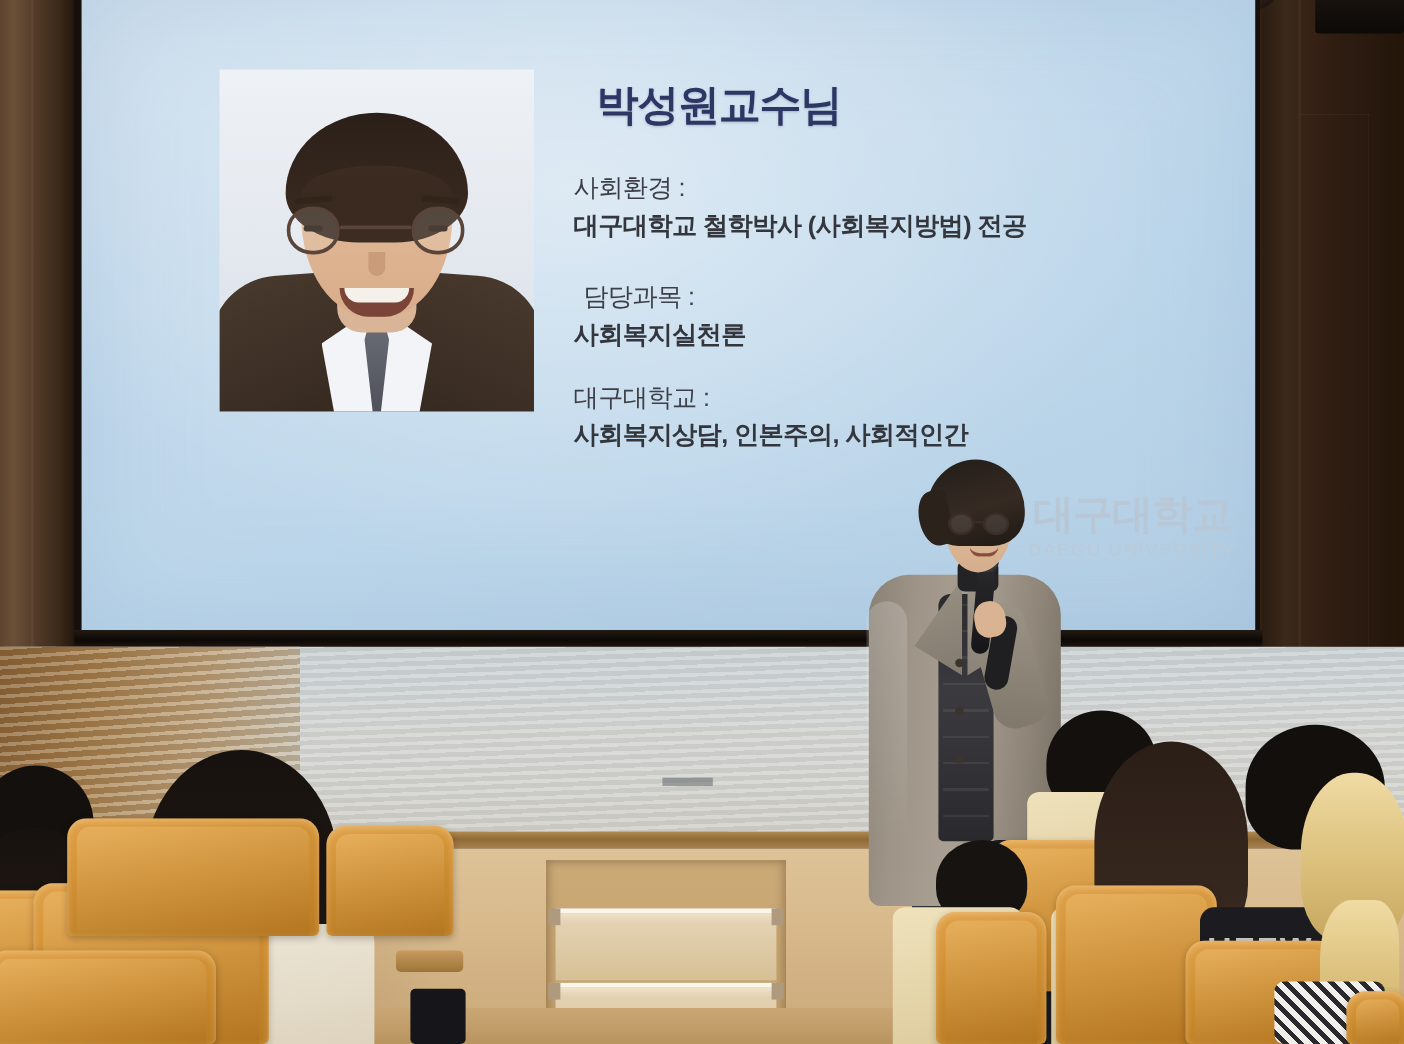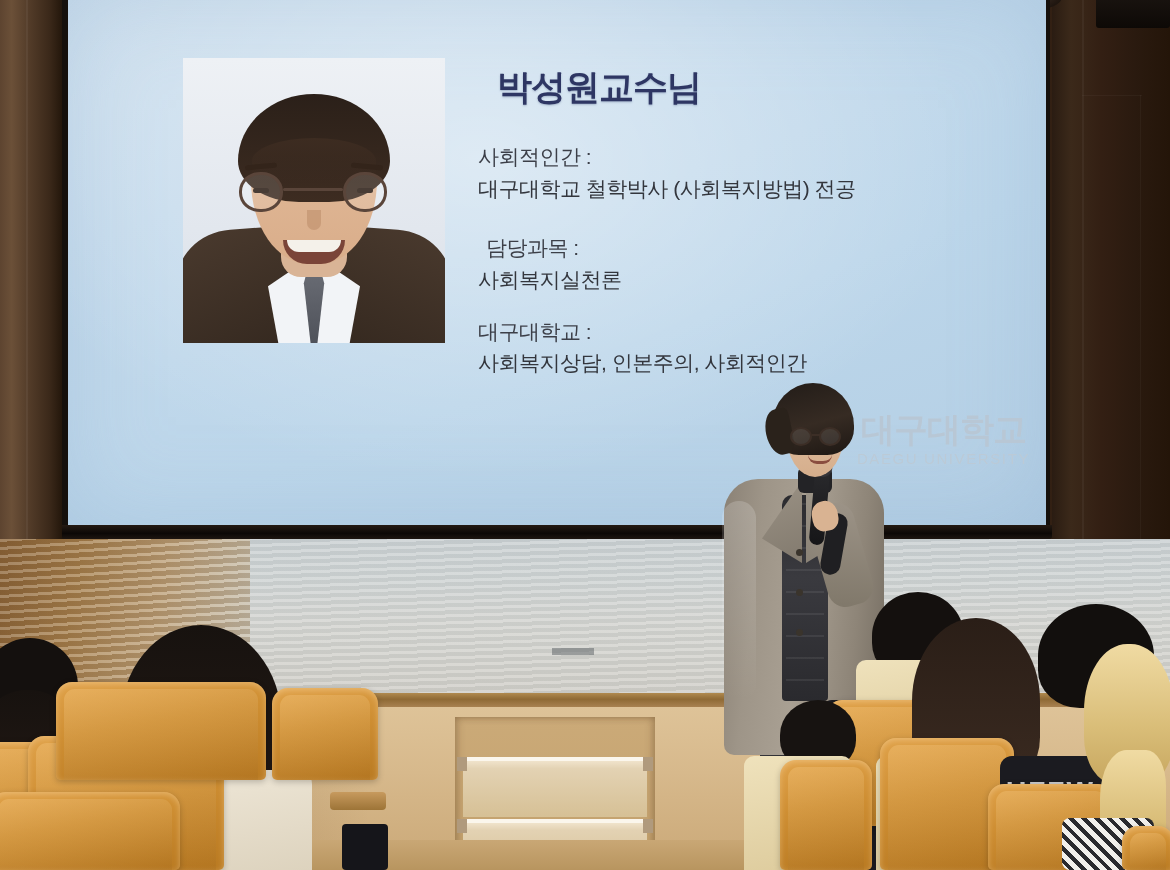--- a/index.html
+++ b/index.html
@@ -152,21 +152,21 @@
     font-size:35px;font-weight:bold;color:#2e3663;letter-spacing:-1px;
     text-shadow:0 1px 2px rgba(70,90,130,.35);
     margin-left:26px;
   }
   .slide-body{position:absolute;left:410px;top:142px;width:600px;}
   .sec{margin-bottom:21px;}
   .sec-label{
     font-size:21px;color:#3c3f48;line-height:1.46;letter-spacing:-.5px;margin-bottom:1px;
   }
   .sec-line{
-    font-size:21px;color:#33363d;line-height:1.46;letter-spacing:-.5px;
+    font-size:21px;color:#33363d;line-height:1.46;letter-spacing:-.5px;font-weight:bold;
   }
   .sec.indent .sec-label{padding-left:8px;margin-top:29px;}
 
   .watermark{
     position:absolute;right:16px;top:412px;text-align:center;
     color:#b5c4d2;opacity:.92;
   }
   .wm-ko{font-size:34px;font-weight:bold;letter-spacing:-1px;line-height:1;color:#b9c7d4;}
   .wm-en{font-size:15px;letter-spacing:1.6px;margin-top:4px;color:#bccad6;}
 
@@ -380,21 +380,21 @@
       <div class="p-nose"></div>
       <div class="p-mouth">
         <div class="p-teeth"></div>
       </div>
     </div>
 
     <div class="slide-title">박성원교수님</div>
 
     <div class="slide-body">
       <div class="sec">
-        <div class="sec-label">사회적인간 :</div>
+        <div class="sec-label">사회환경 :</div>
         <div class="sec-line">대구대학교 철학박사 (사회복지방법) 전공</div>
       </div>
       <div class="sec indent">
         <div class="sec-label">담당과목 :</div>
         <div class="sec-line">사회복지실천론</div>
       </div>
       <div class="sec">
         <div class="sec-label">대구대학교 :</div>
         <div class="sec-line">사회복지상담, 인본주의, 사회적인간</div>
       </div>

